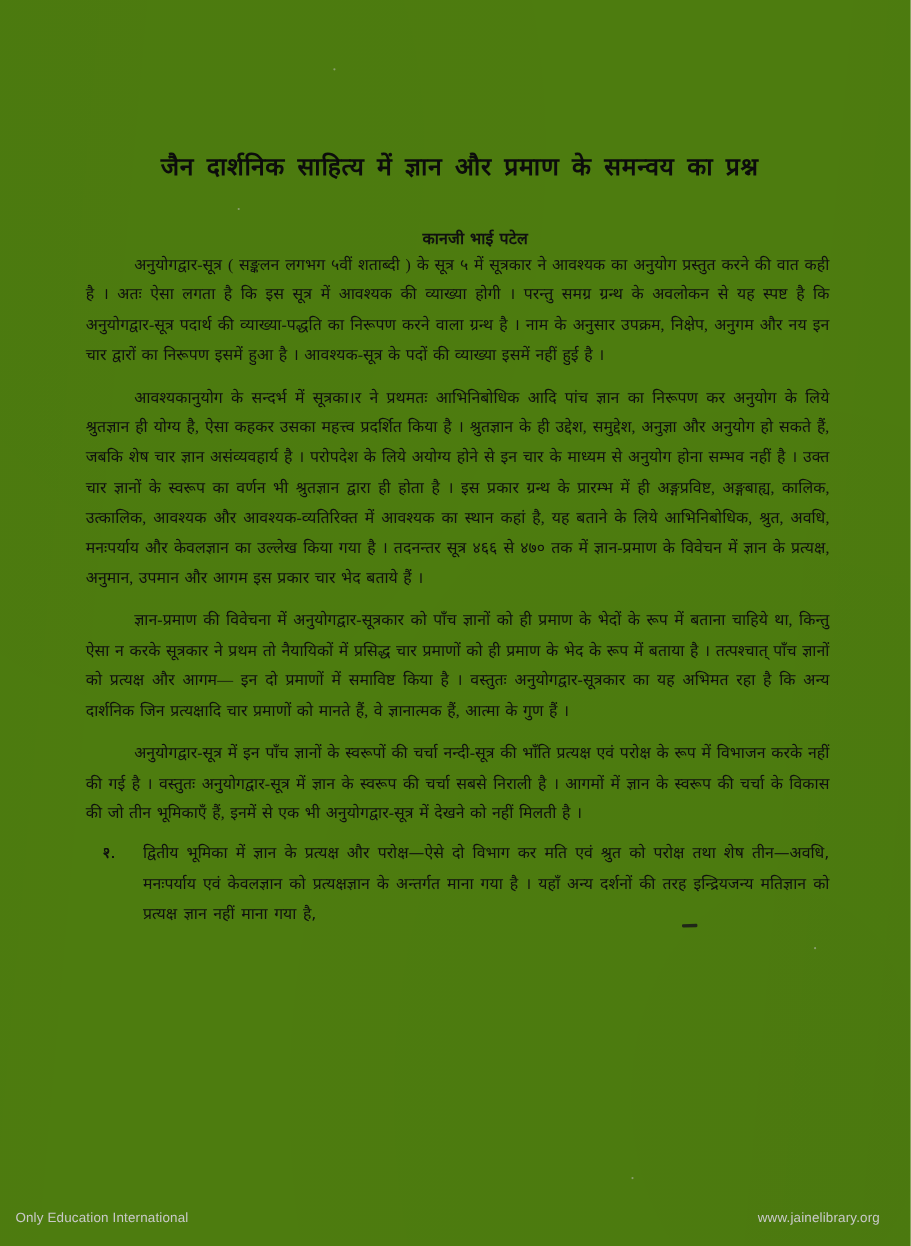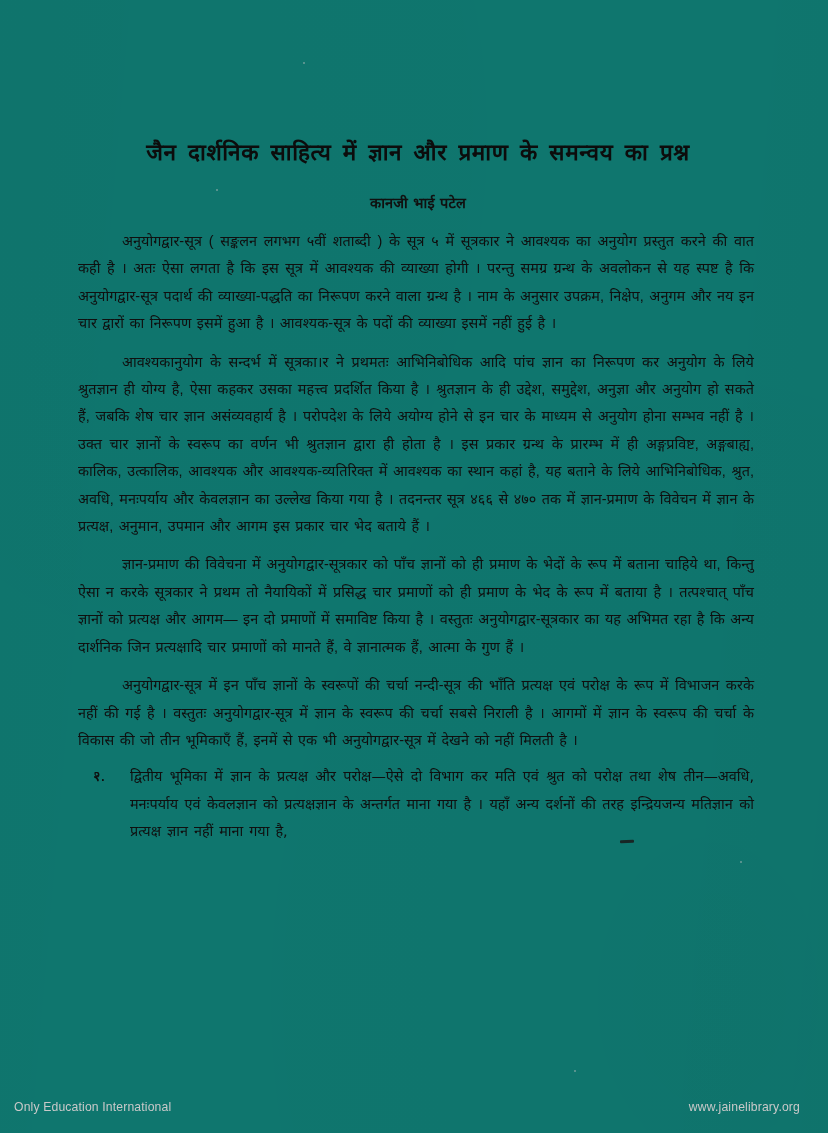--- a/index.html
+++ b/index.html
@@ -11,21 +11,21 @@
     width: 828px;
     height: 1133px;
     overflow: hidden;
     font-family: "DejaVu Sans", sans-serif;
     position: relative;
   }
 
   #page {
     position: absolute;
     inset: 0;
-    background: #0f766e;
+    background: #4d7c0f;
     padding-left: 12px;
   }
 
   
   #page::before {
     content: "";
     position: absolute;
     inset: 0;
     pointer-events: none;
     background:
@@ -53,21 +53,21 @@
     word-spacing: 3px;
     text-align: center;
     line-height: 1.28;
     position: absolute;
     top: 138px;
     left: 0;
     width: 680px;
   }
 
   .doc-author {
-    margin: 2px;
+    margin: 16px;
     position: absolute;
     top: 190px;
     left: 0;
     width: 676px;
     text-align: center;
     font-family: "DejaVu Sans", sans-serif;
     font-size: 14.5px;
     font-weight: 700;
     color: #101010;
     letter-spacing: 0.2px;
@@ -76,21 +76,21 @@
   
   .body-block {
     position: absolute;
     top: 228px;
     left: 0;
     width: 676px;
   }
 
   p.para {
     margin: 0 0 11px 0;
-    font-family: Liberation Sans, sans-serif;
+    font-family: Liberation Serif, serif;
     font-size: 14.4px;
     line-height: 27.4px;
     color: #0f0f0f;
     text-align: justify;
     text-justify: inter-word;
     text-indent: 44px;
     word-spacing: 1.4px;
     letter-spacing: 0.05px;
     -webkit-font-smoothing: none;
   }

